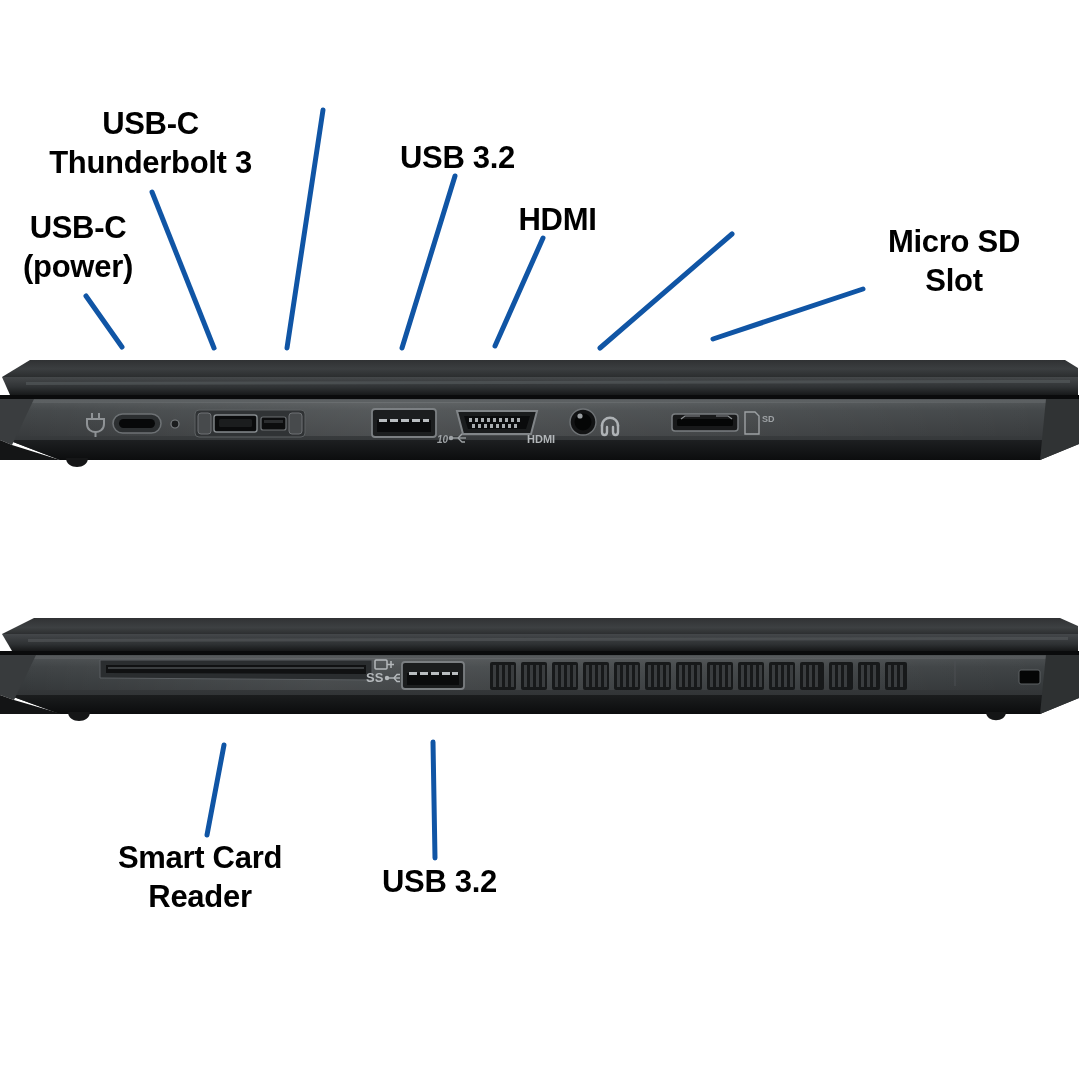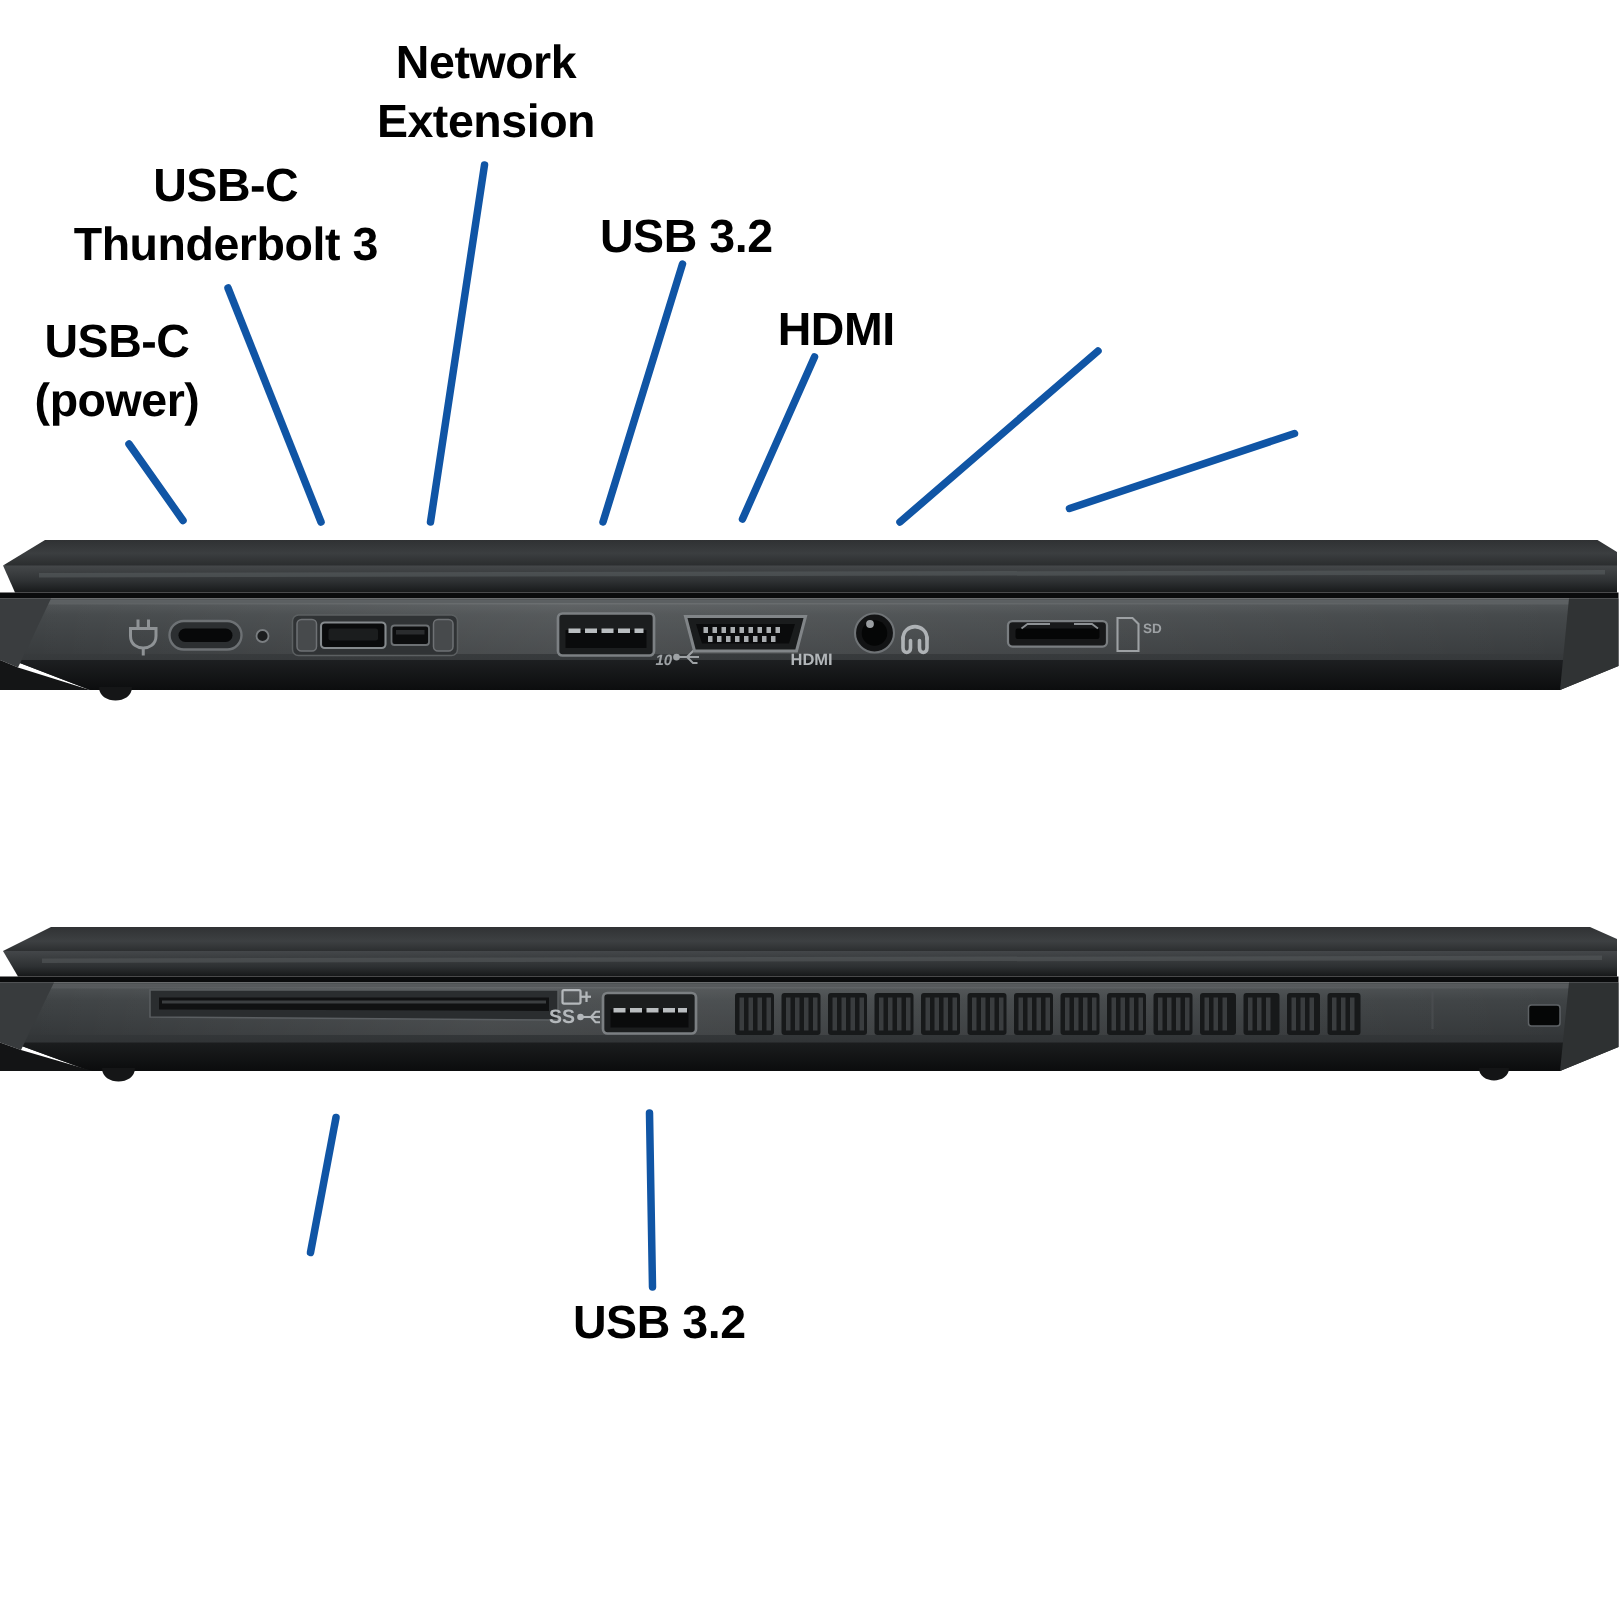--- a/index.html
+++ b/index.html
@@ -405,25 +405,27 @@
       <line x1="433" y1="742" x2="435" y2="858"></line>
     </g>
   </svg>
 
   <div class="label" style="left:8px; top:208px; width:140px;">USB-C
 (power)</div>
 
   <div class="label" style="left:28px; top:104px; width:245px;">USB-C
 Thunderbolt 3</div>
 
-  <div class="label" style="left:238px; top:22px; width:172px;">Network
-Extension</div>
 
   <div class="label" style="left:390px; top:138px; width:135px;">USB 3.2</div>
 
   <div class="label" style="left:505px; top:200px; width:105px;">HDMI</div>
 
 
-
+  <div class="label" style="left:868px; top:222px; width:172px;">Micro SD
+Slot</div>
+
+  <div class="label" style="left:95px; top:838px; width:210px;">Smart Card
+Reader</div>
 
   <div class="label" style="left:372px; top:862px; width:135px;">USB 3.2</div>
 
 </div>
 
 </body></html>

